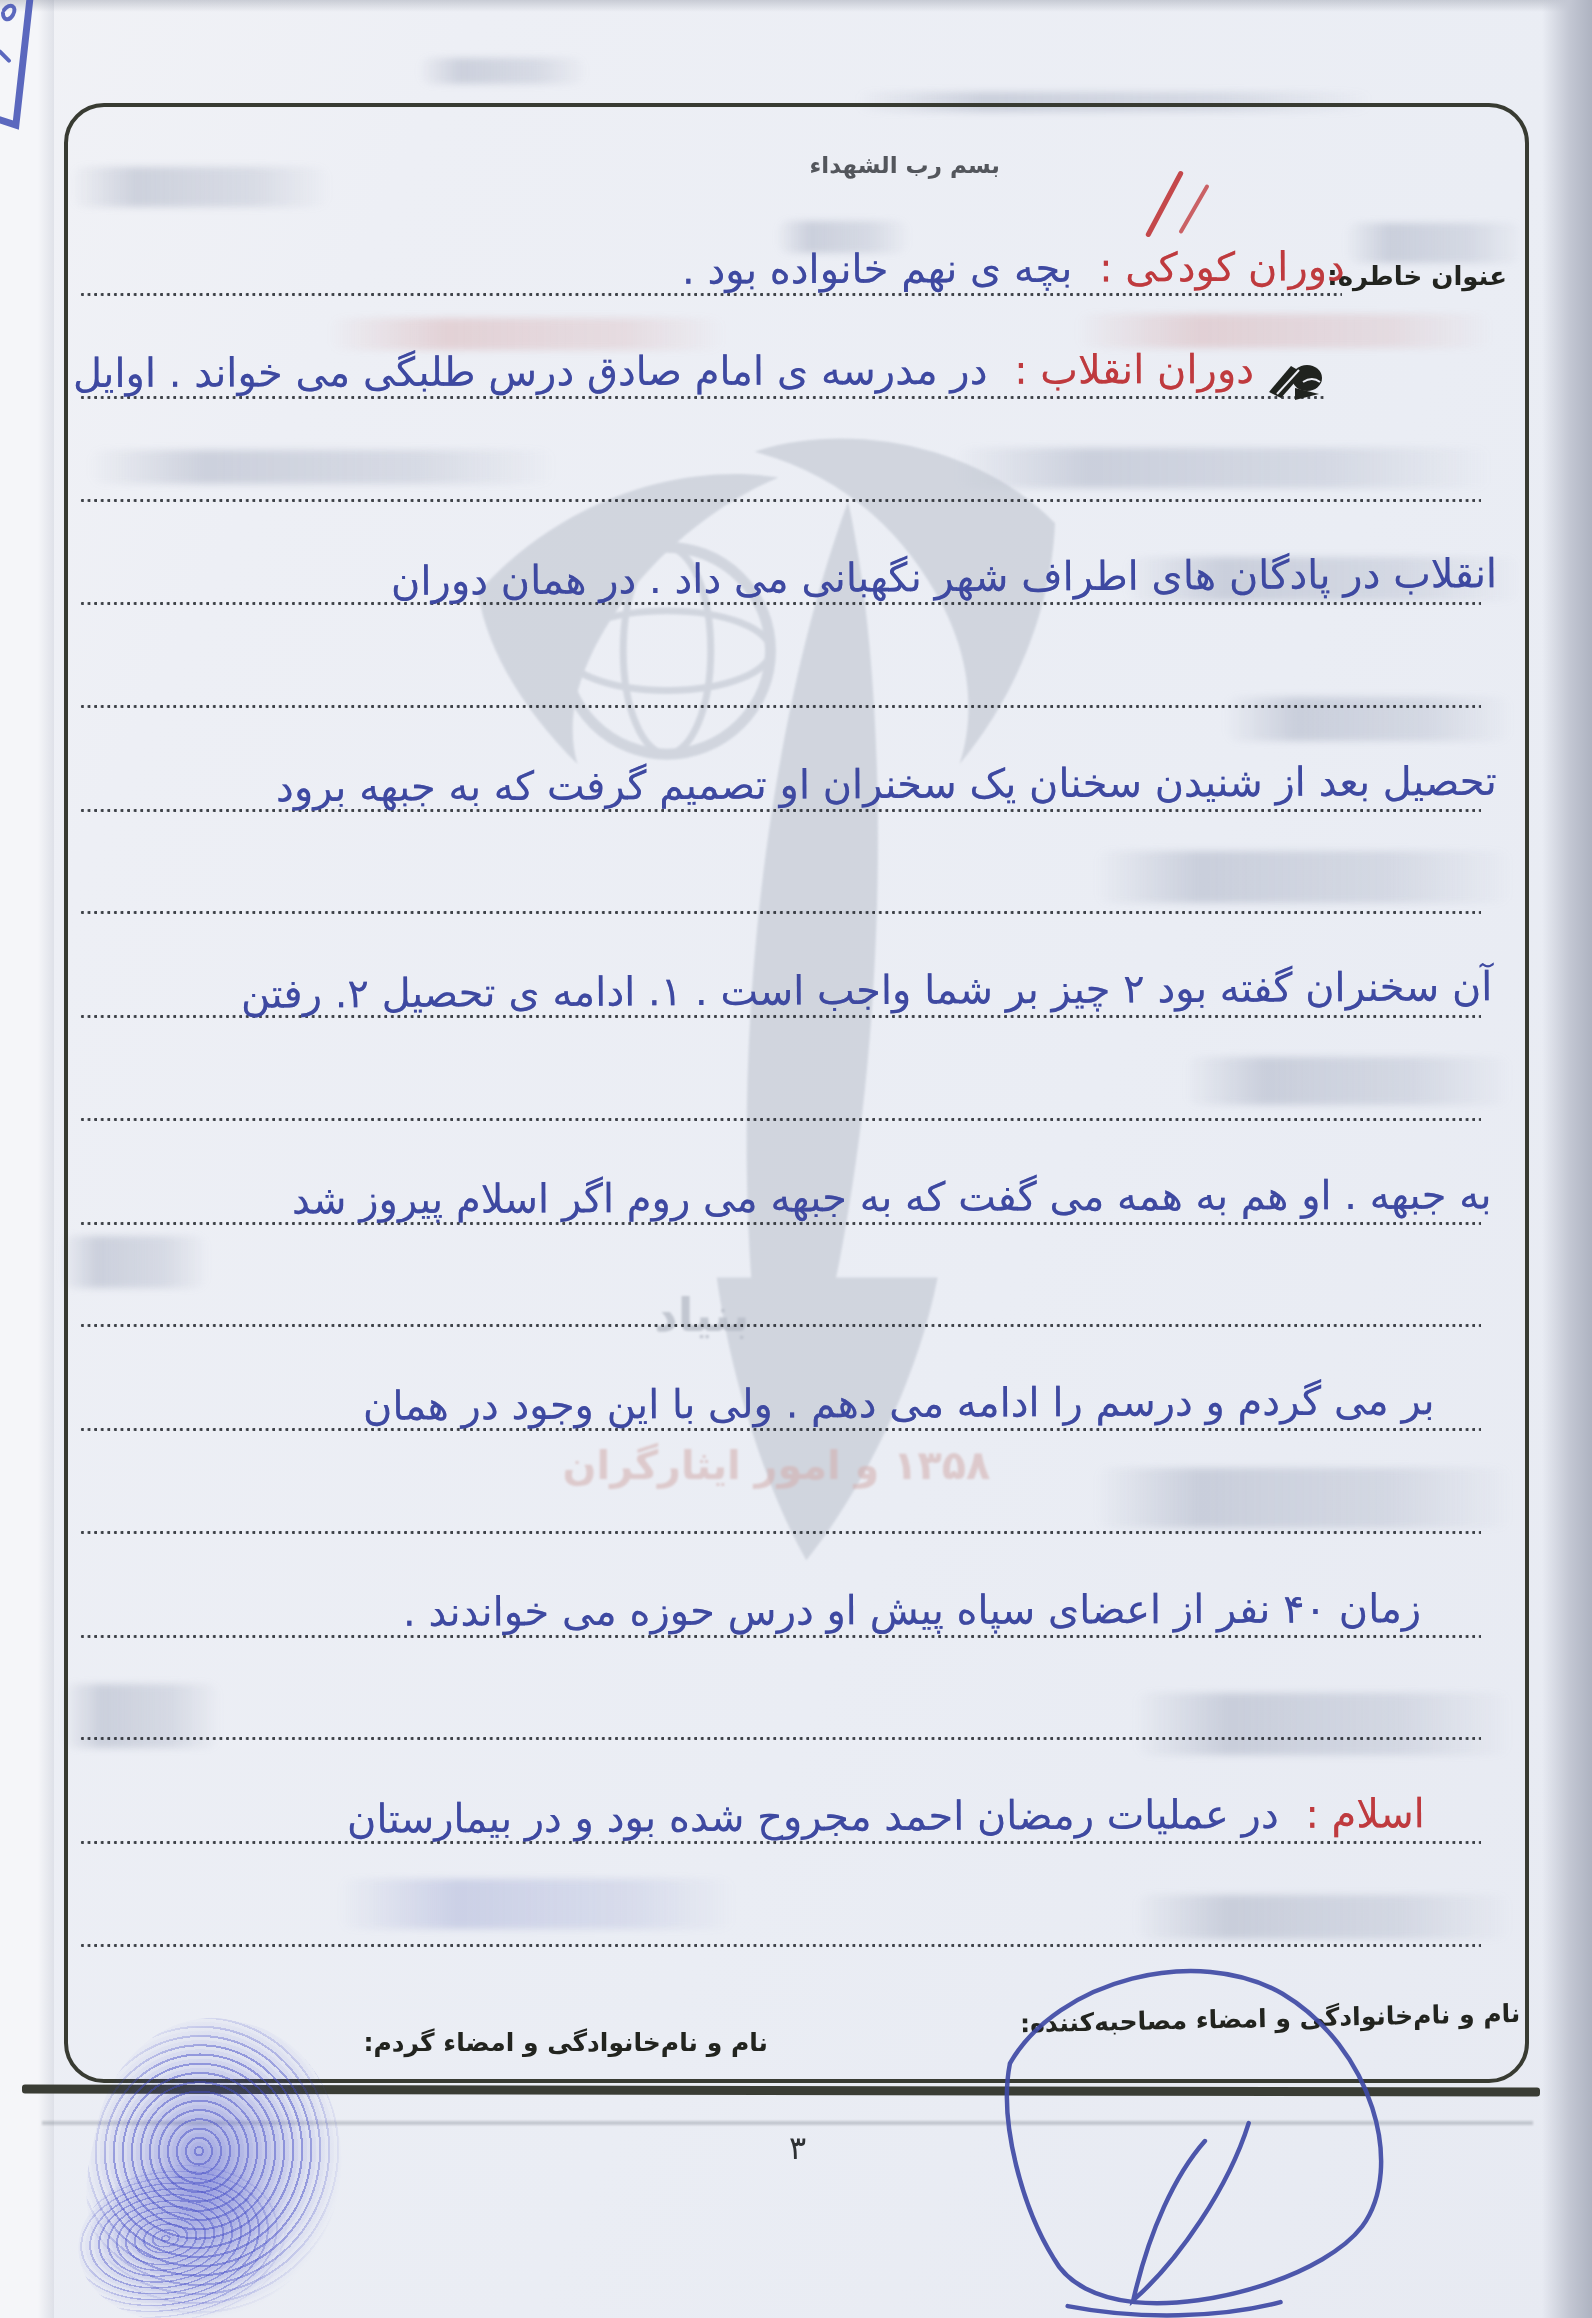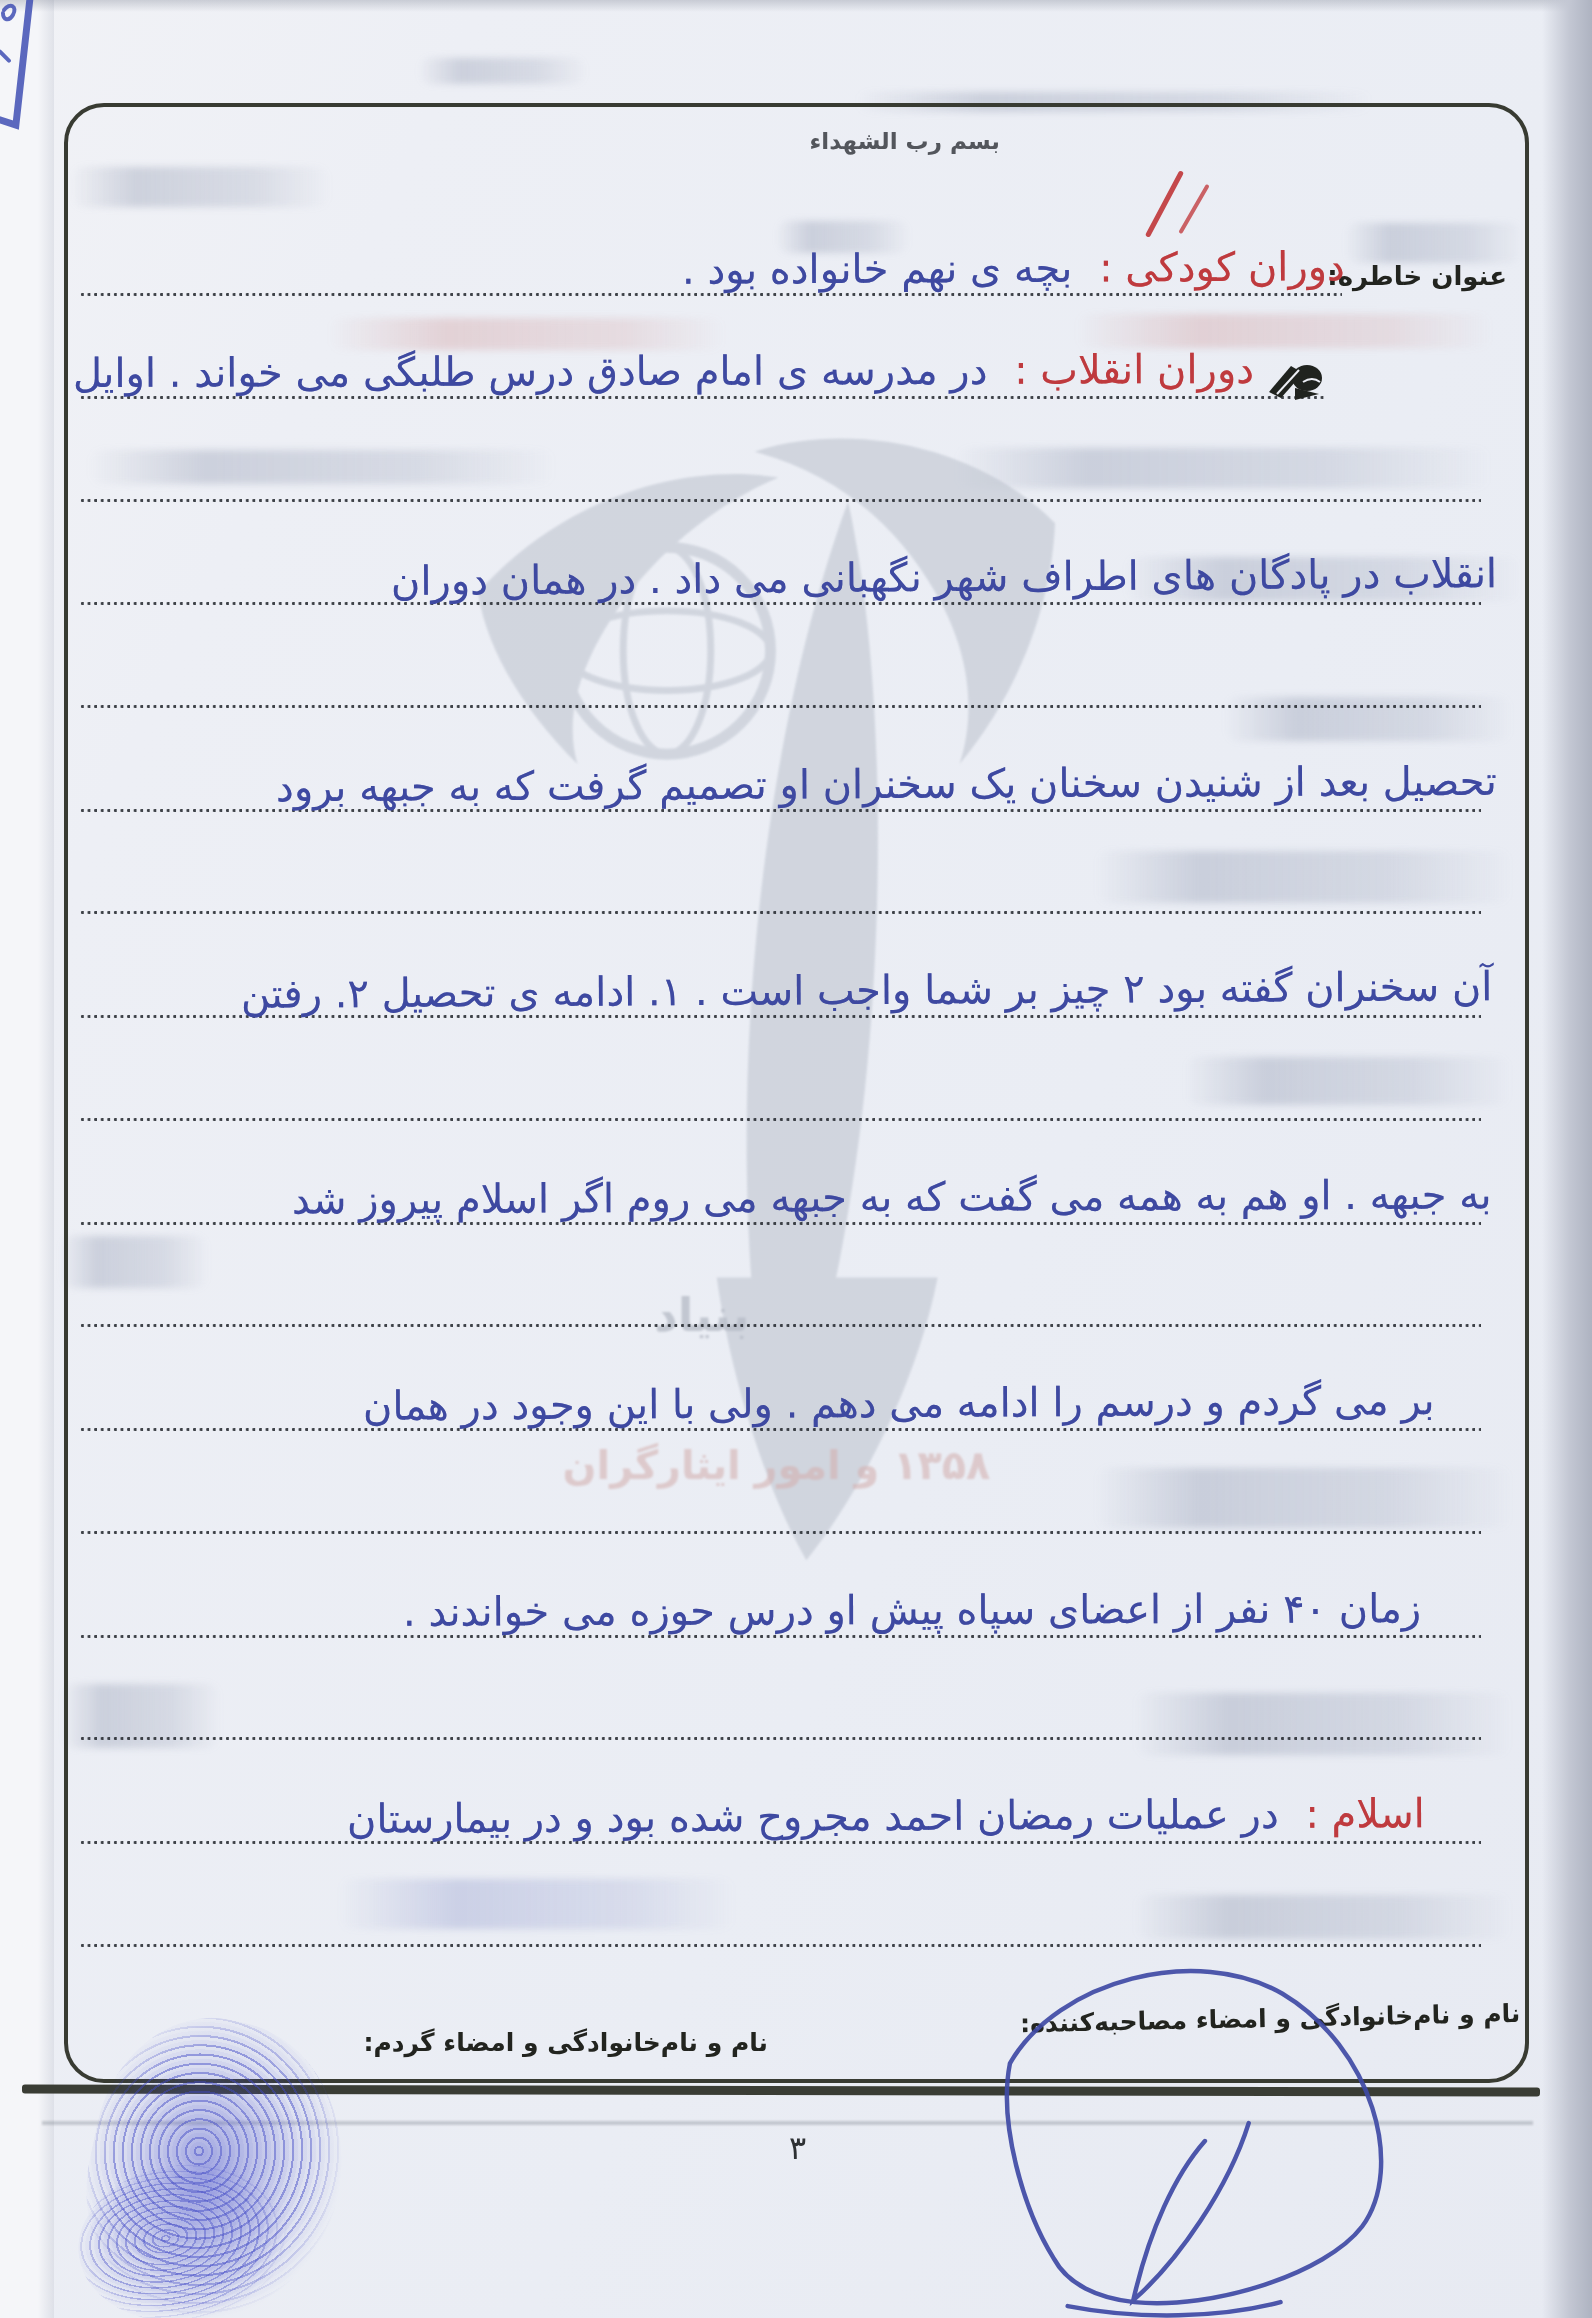--- a/index.html
+++ b/index.html
@@ -82,21 +82,21 @@
       <ellipse cx="250" cy="268" rx="44" ry="104" stroke-width="7"></ellipse>
     </g>
     <text class="wm-text" x="285" y="952" text-anchor="middle" font-size="46" fill="#8f96a4" opacity=".8">بنیاد</text>
     <text class="wm-text" x="360" y="1100" text-anchor="middle" font-size="40" fill="#c2807a" opacity=".6">۱۳۵۸ و امور ایثارگران</text>
   </svg>
 
   <div class="abs frame"></div>
   <div class="abs underframe-line"></div>
   <div class="abs underframe-line2"></div>
 
-  <div class="abs plabel" style="right:592px;top:128px;font-size:23px;color:#53565c;font-weight:600;">بسم رب الشهداء</div>
+  <div class="abs plabel" style="right:592px;top:152px;font-size:23px;color:#53565c;font-weight:600;">بسم رب الشهداء</div>
 
   <div>
     <div class="abs dot" style="left:80px;top:292px;width:1262px;"></div>
     <div class="abs dot" style="left:80px;top:395px;width:1244px;"></div>
     <div class="abs dot" style="left:80px;top:498px;width:1401px;"></div>
     <div class="abs dot" style="left:80px;top:601px;width:1401px;"></div>
     <div class="abs dot" style="left:80px;top:704px;width:1401px;"></div>
     <div class="abs dot" style="left:80px;top:808px;width:1401px;"></div>
     <div class="abs dot" style="left:80px;top:910px;width:1401px;"></div>
     <div class="abs dot" style="left:80px;top:1014px;width:1401px;"></div>

